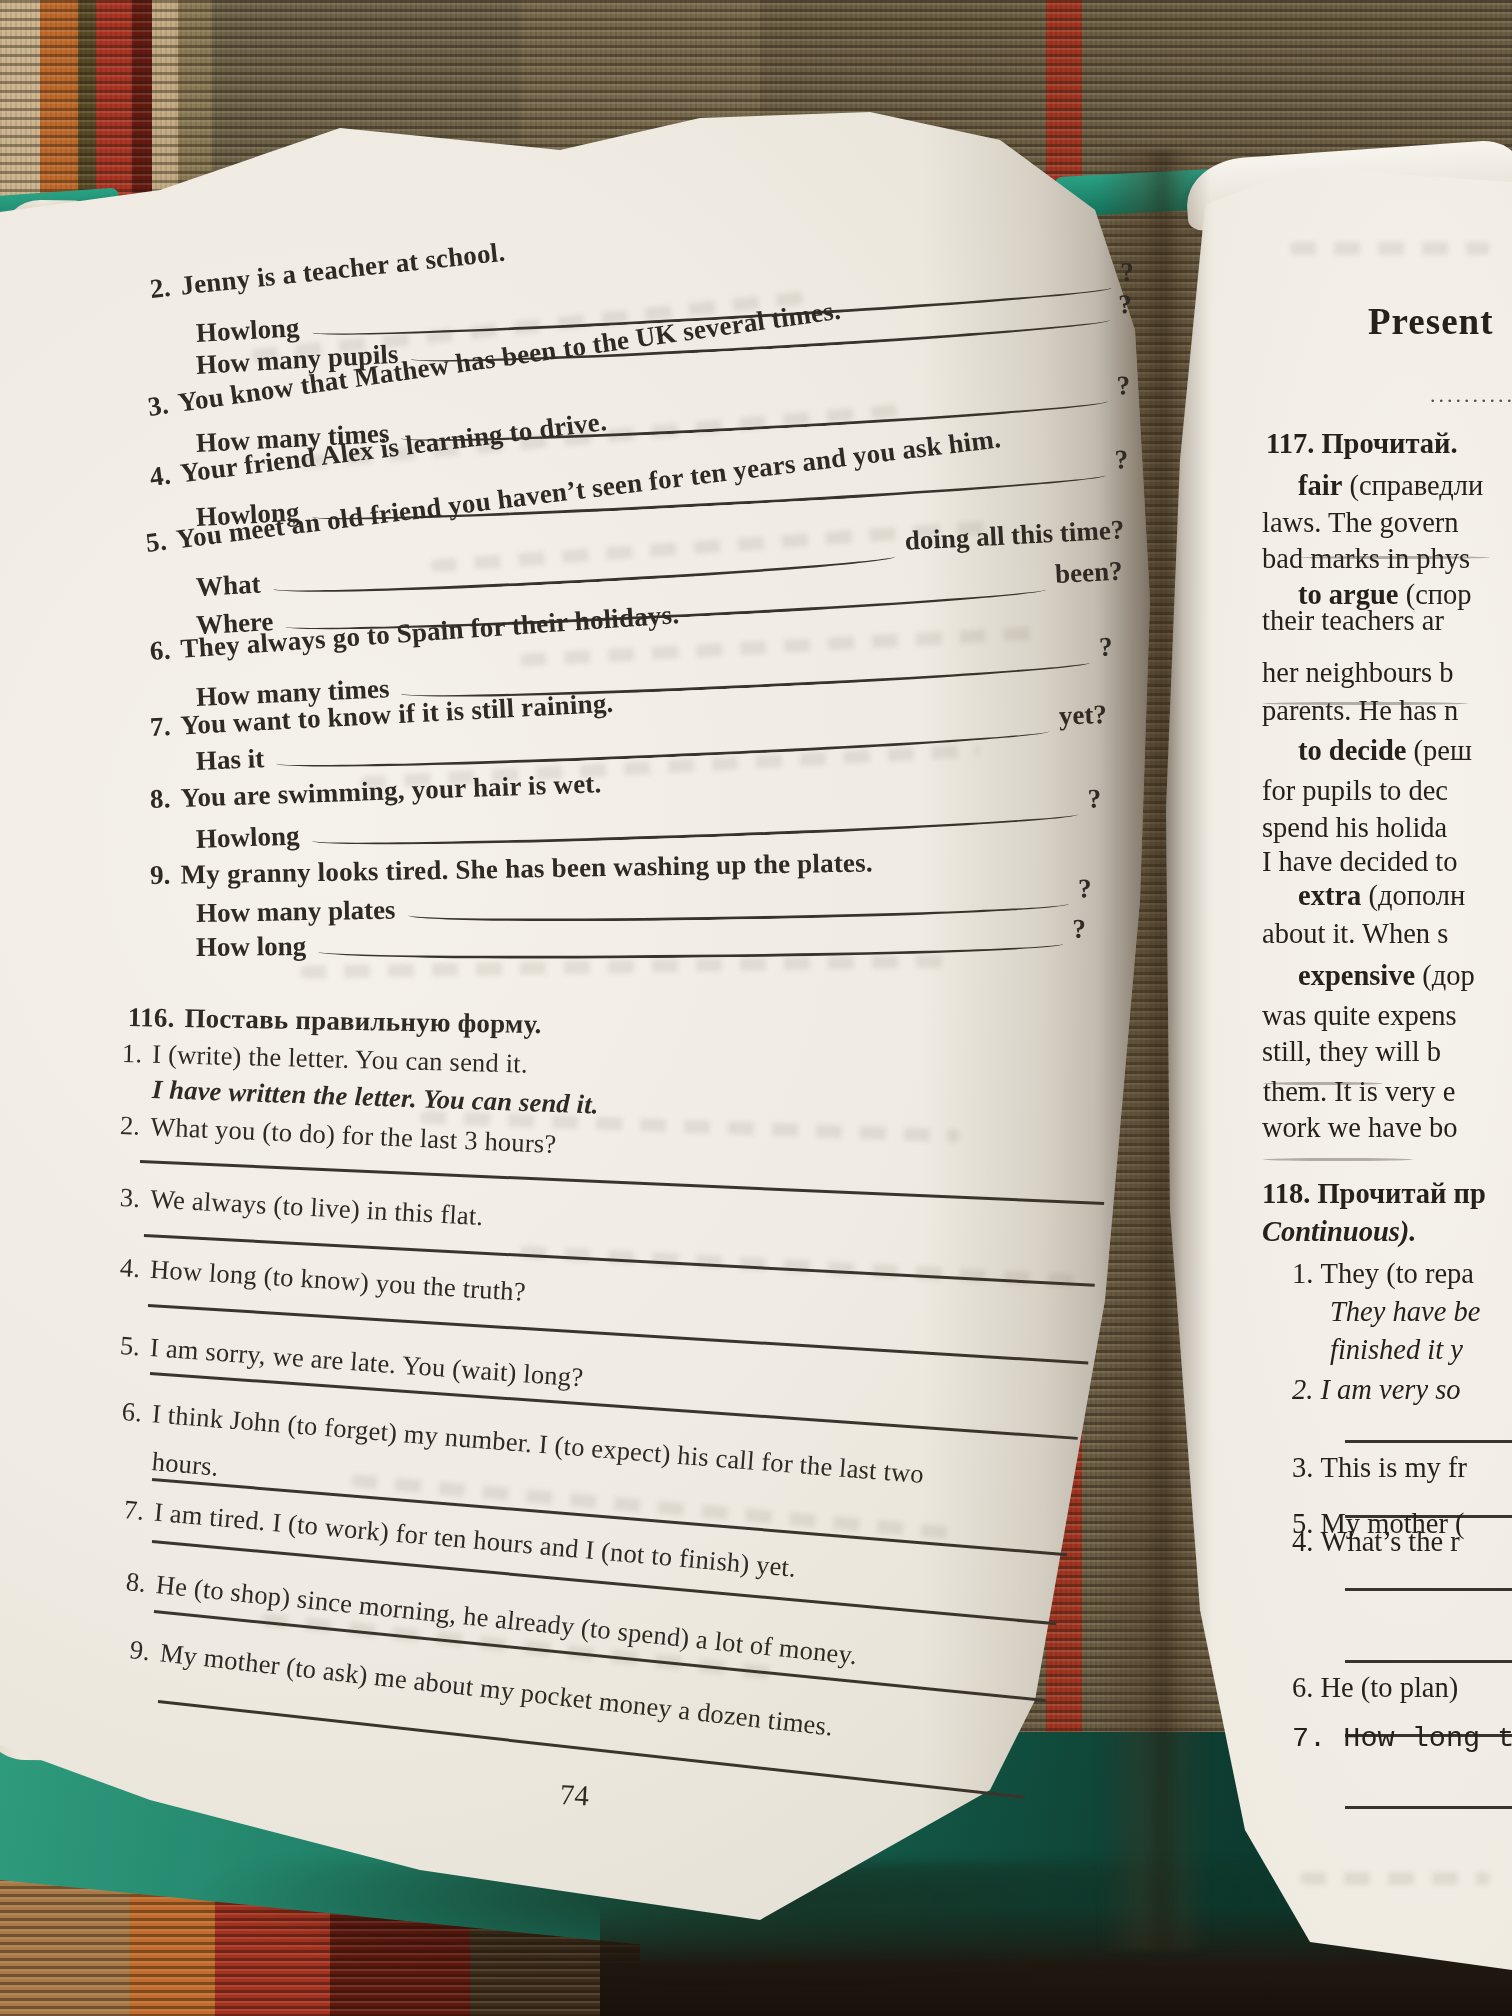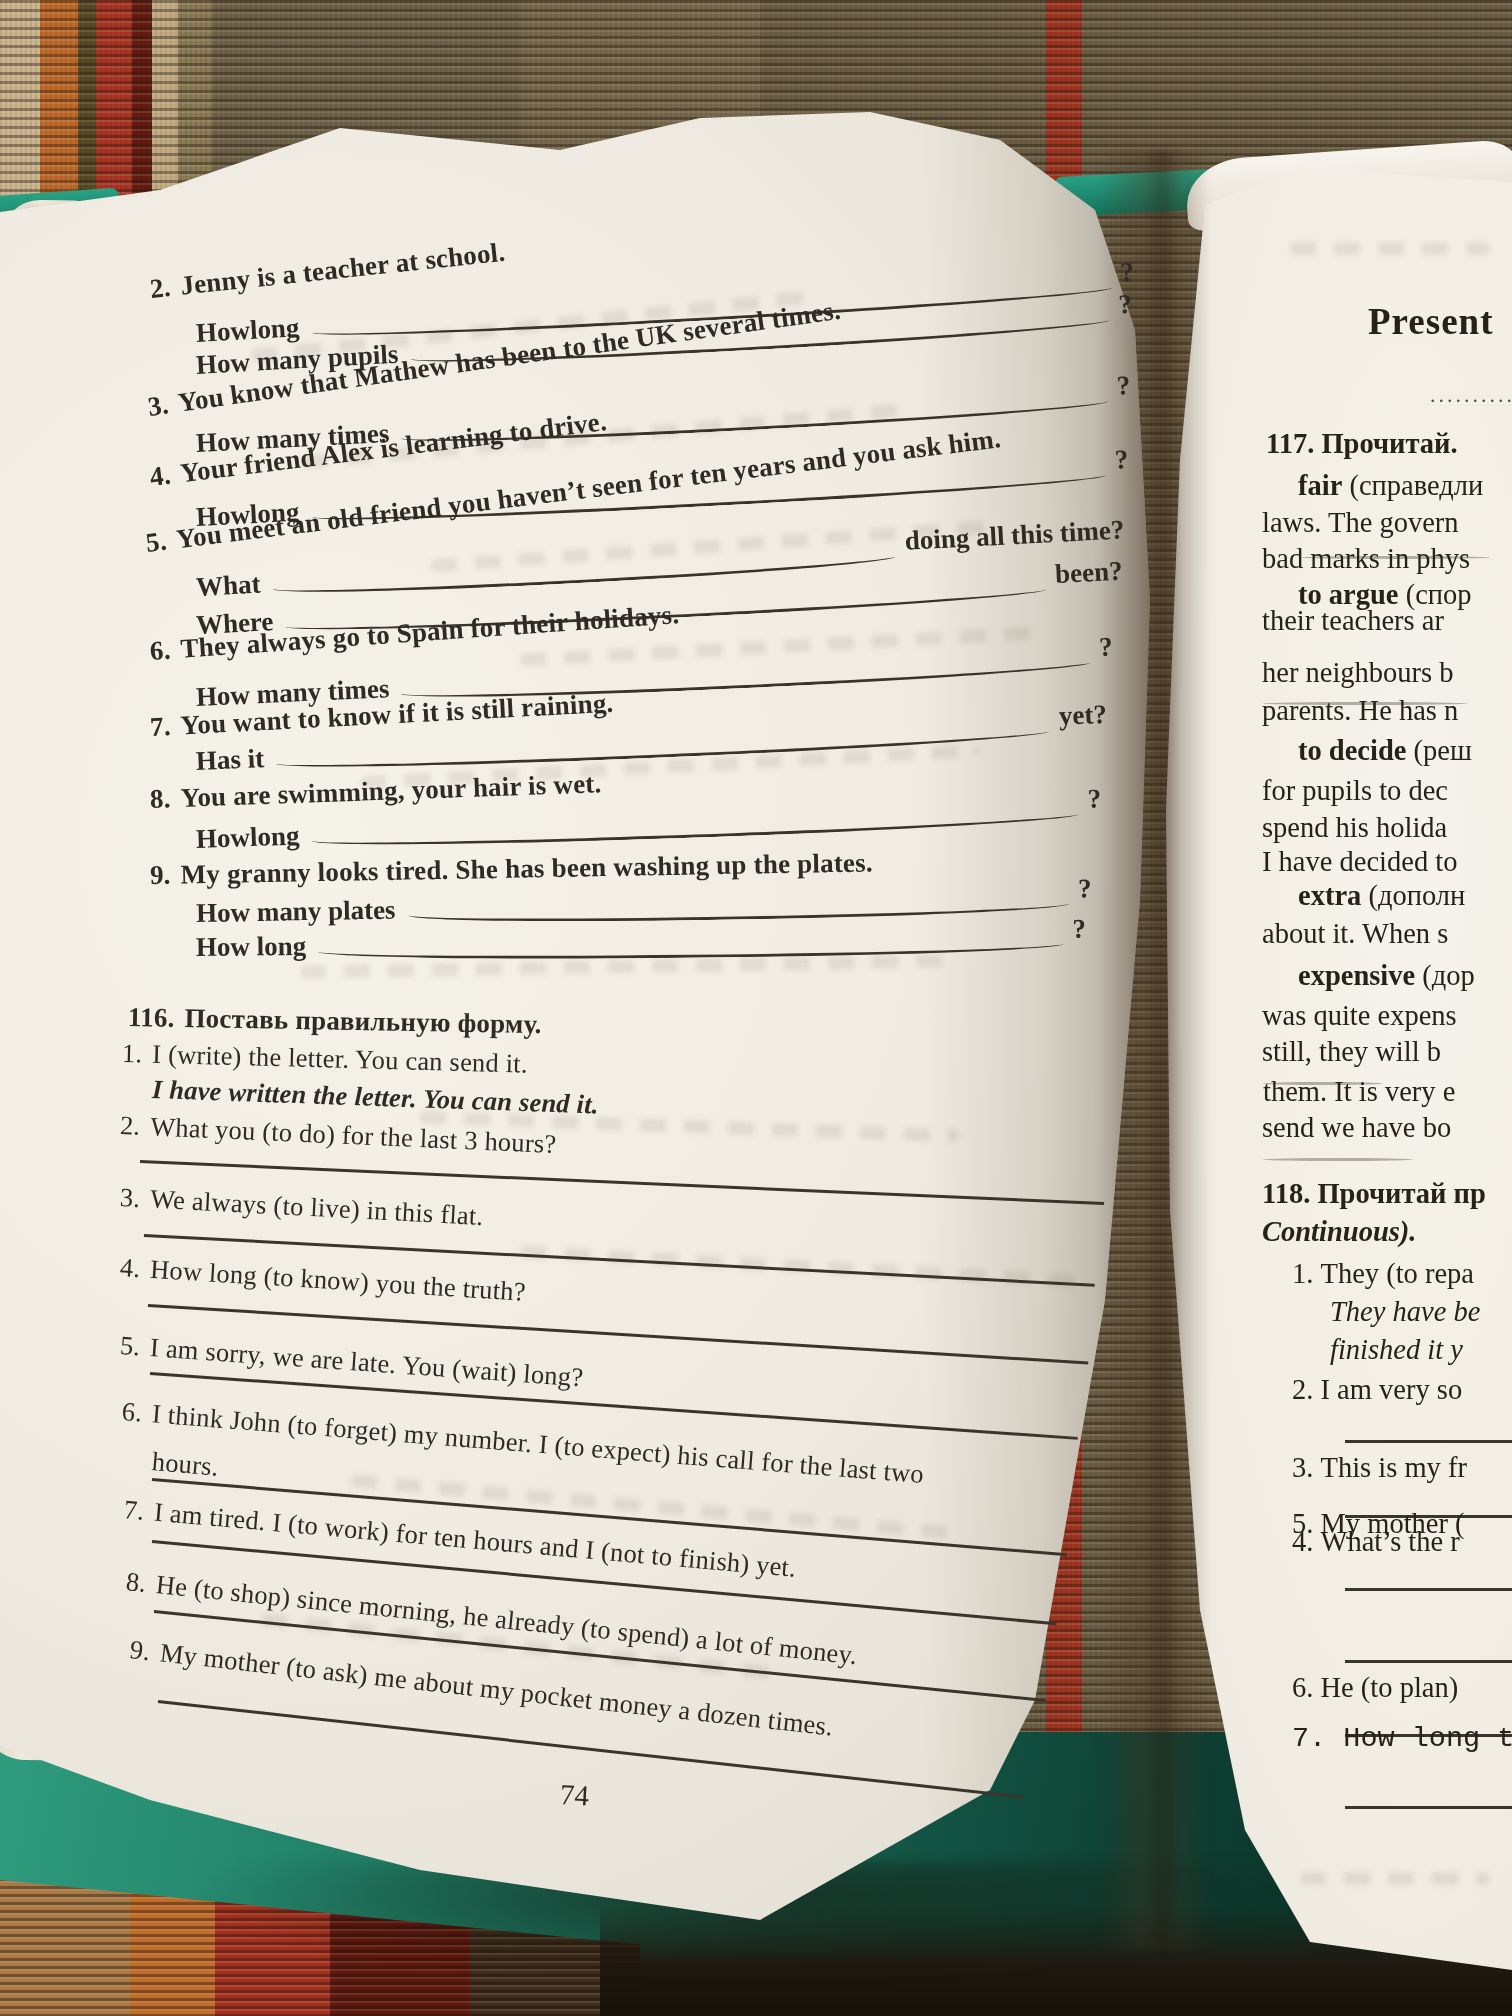--- a/index.html
+++ b/index.html
@@ -271,32 +271,32 @@
 <div class="rrow" style="top:735px;left:1298px;"><span class="bld">to decide</span><span> (реш</span></div>
 <div class="rrow" style="top:775px;left:1262px;"><span>for pupils to dec</span></div>
 <div class="rrow" style="top:812px;left:1262px;"><span>spend his holida</span></div>
 <div class="rrow" style="top:846px;left:1262px;"><span>I have decided to</span></div>
 <div class="rrow" style="top:880px;left:1298px;"><span class="bld">extra</span><span> (дополн</span></div>
 <div class="rrow" style="top:918px;left:1262px;"><span>about it. When s</span></div>
 <div class="rrow" style="top:960px;left:1298px;"><span class="bld">expensive</span><span> (дор</span></div>
 <div class="rrow" style="top:1000px;left:1262px;"><span>was quite expens</span></div>
 <div class="rrow" style="top:1036px;left:1262px;"><span>still, they will b</span></div>
 <div class="rrow" style="top:1076px;left:1251px;margin-left:12px;"><span>them. It is very e</span></div>
-<div class="rrow" style="top:1112px;left:1262px;"><span>send we have bo</span></div>
+<div class="rrow" style="top:1112px;left:1262px;"><span>work we have bo</span></div>
 
 <div class="rrow rtitle" style="top:1178px;left:1262px;">
   <span>118.</span>&nbsp;<span>Прочитай пр</span>
 </div>
 <div class="rrow rsub" style="top:1216px;left:1262px;">
   <span>Continuous).</span>
 </div>
 <div class="rrow" style="top:1258px;left:1292px;"><span>1.</span>&nbsp;<span>They (to repa</span></div>
 <div class="rrow rex" style="top:1296px;left:1330px;"><span>They have be</span></div>
 <div class="rrow rex" style="top:1334px;left:1330px;"><span>finished it y</span></div>
-<div class="rrow" style="top:1374px;left:1292px;"><span>2.</span>&nbsp;<span>I am very so</span></div>
+<div class="rrow" style="top:1374px;left:1292px;font-style:italic;"><span>2.</span>&nbsp;<span>I am very so</span></div>
 <div class="uline" style="top:1440px;left:1345px;--w:220px;"></div>
 <div class="rrow" style="top:1452px;left:1292px;"><span>3.</span>&nbsp;<span>This is my fr</span></div>
 <div class="uline" style="top:1515px;left:1345px;--w:220px;"></div>
 <div class="rrow" style="top:1526px;left:1292px;"><span>4.</span>&nbsp;<span>What’s the r</span></div>
 <div class="uline" style="top:1588px;left:1345px;--w:220px;"></div>
 <div class="rrow" style="top:1508px;left:1292px;"><span>5.</span>&nbsp;<span>My mother (</span></div>
 <div class="uline" style="top:1660px;left:1345px;--w:220px;"></div>
 <div class="rrow" style="top:1672px;left:1292px;"><span>6.</span>&nbsp;<span>He (to plan)</span></div>
 <div class="uline" style="top:1734px;left:1345px;--w:220px;"></div>
 <div class="rrow" style="top:1722px;left:1292px;font-family:Liberation Mono, monospace;"><span>7.</span>&nbsp;<span>How long th</span></div>

